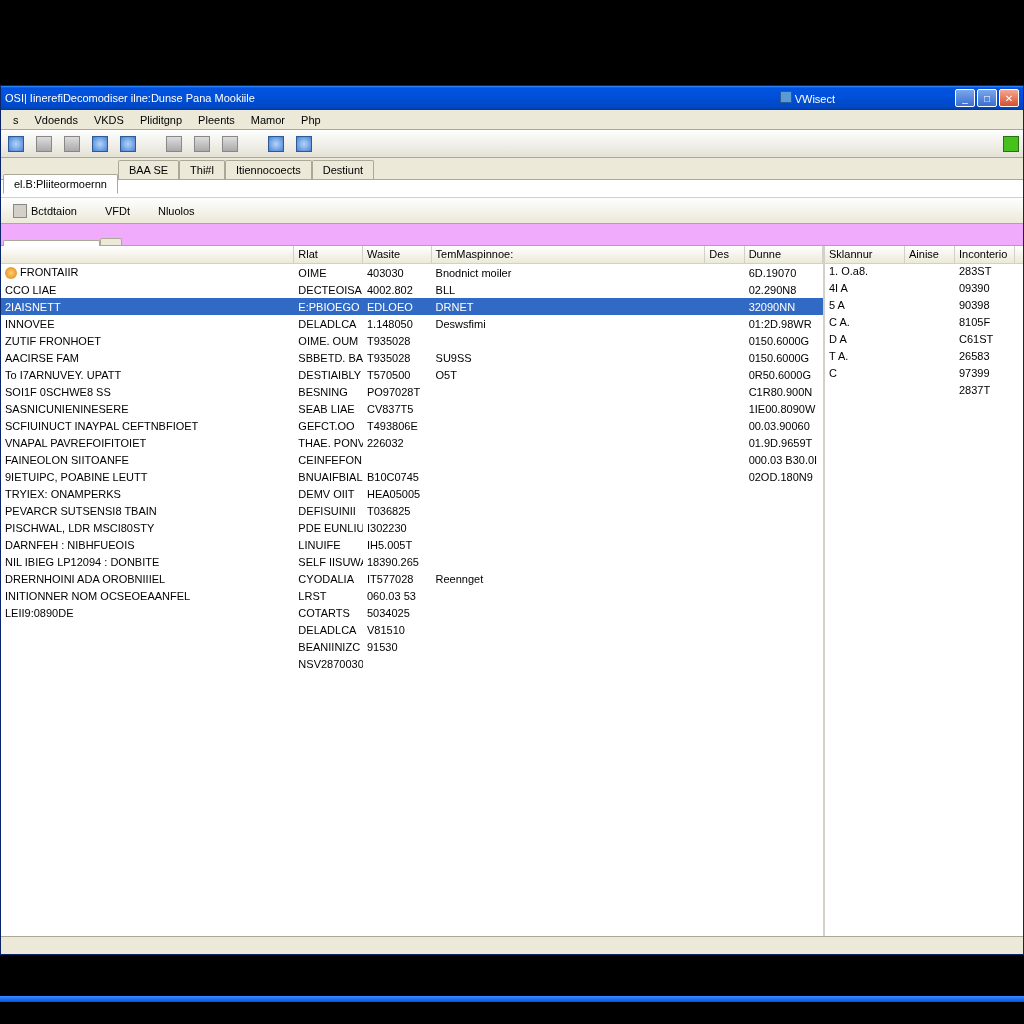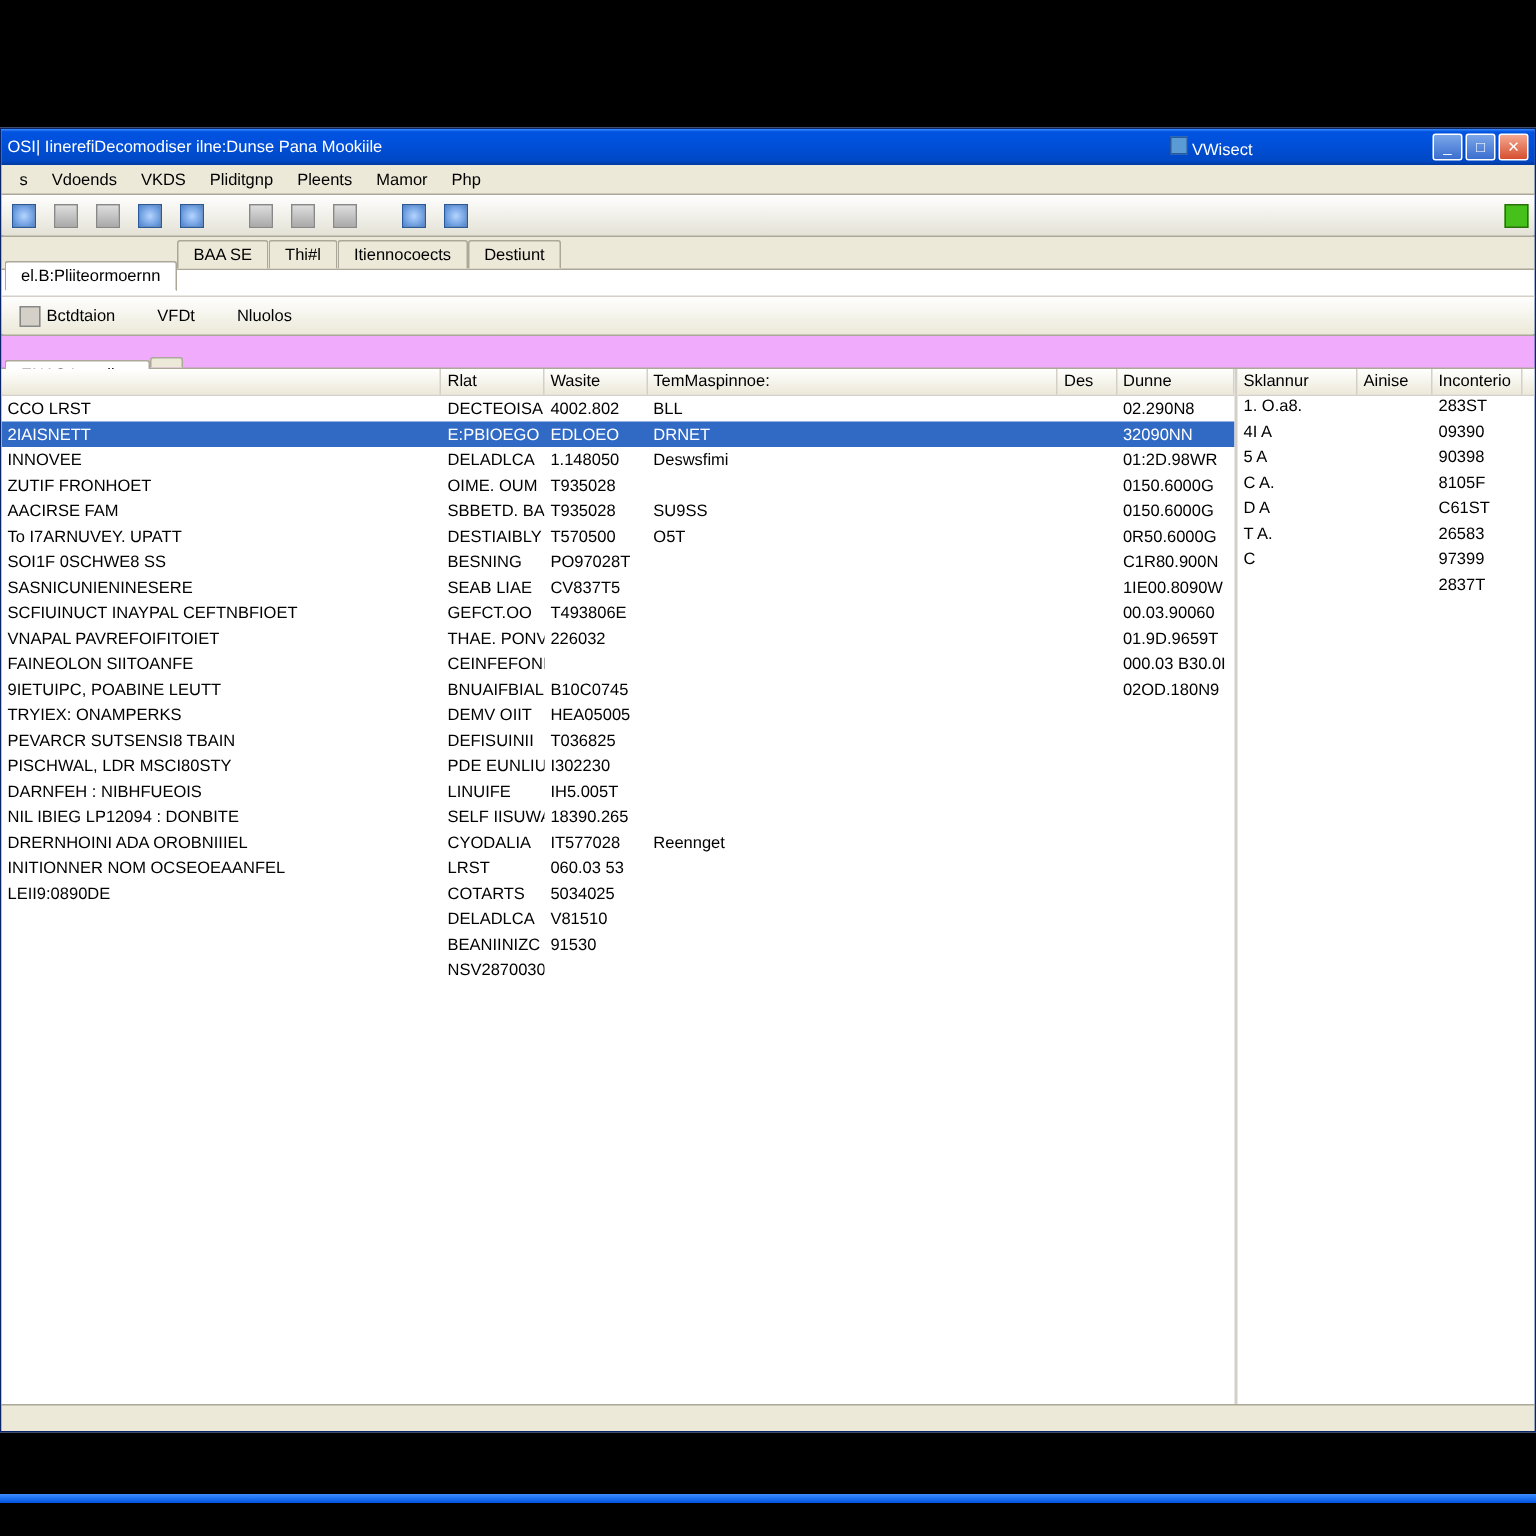--- a/index.html
+++ b/index.html
@@ -302,21 +302,29 @@
       <div class="grid-header">
         <div class="col c0"></div>
         <div class="col c1">Rlat</div>
         <div class="col c2">Wasite</div>
         <div class="col c3">TemMaspinnoe:</div>
         <div class="col c4">Des</div>
         <div class="col c5">Dunne</div>
       </div>
       <div class="rows" id="main-rows">
           <div class="row">
-            <div class="cell c0"><span>CCO LRST</span></div>
+            <div class="cell c0"><span class="orange-dot"></span><span>FRONTAIIR</span></div>
+            <div class="cell c1"><span>OIME</span></div>
+            <div class="cell c2"><span>403030</span></div>
+            <div class="cell c3"><span>Bnodnict moiler</span></div>
+            <div class="cell c4"><span></span></div>
+            <div class="cell c5"><span>6D.19070</span></div>
+          </div>
+          <div class="row">
+            <div class="cell c0"><span>CCO LIAE</span></div>
             <div class="cell c1"><span>DECTEOISA</span></div>
             <div class="cell c2"><span>4002.802</span></div>
             <div class="cell c3"><span>BLL</span></div>
             <div class="cell c4"><span></span></div>
             <div class="cell c5"><span>02.290N8</span></div>
           </div>
           <div class="row selected">
             <div class="cell c0"><span>2IAISNETT</span></div>
             <div class="cell c1"><span>E:PBIOEGO</span></div>
             <div class="cell c2"><span>EDLOEO</span></div>

